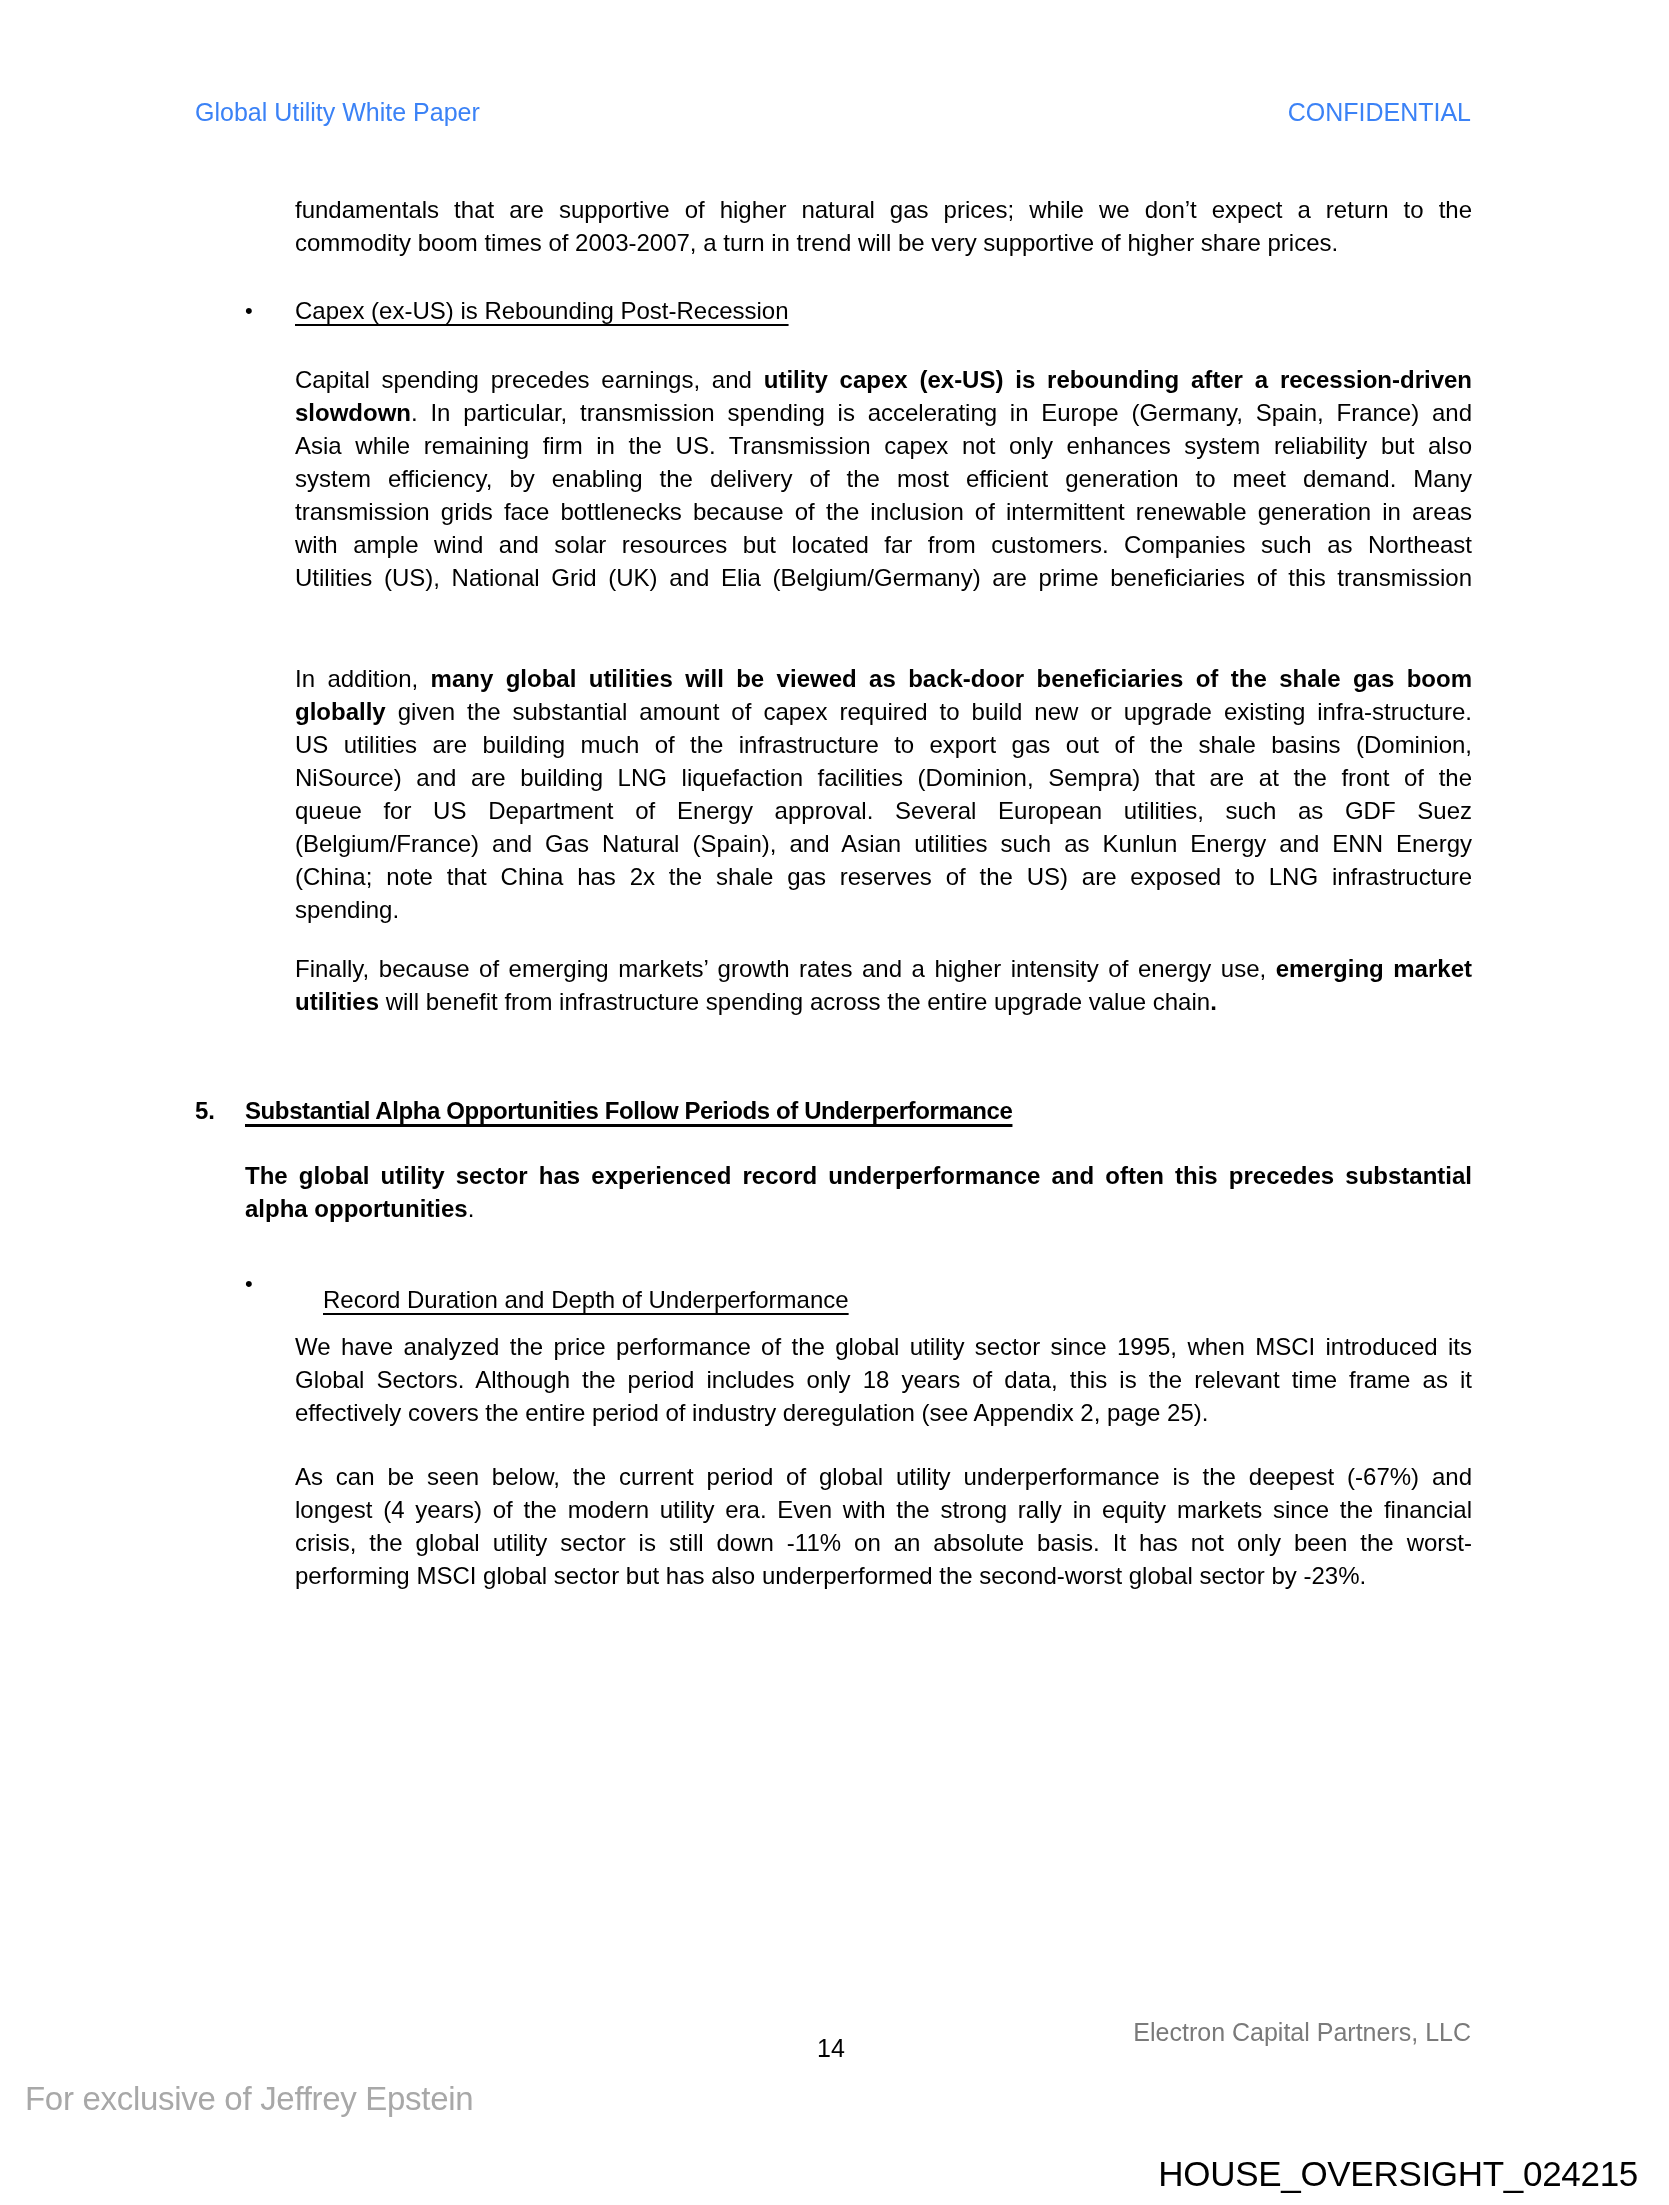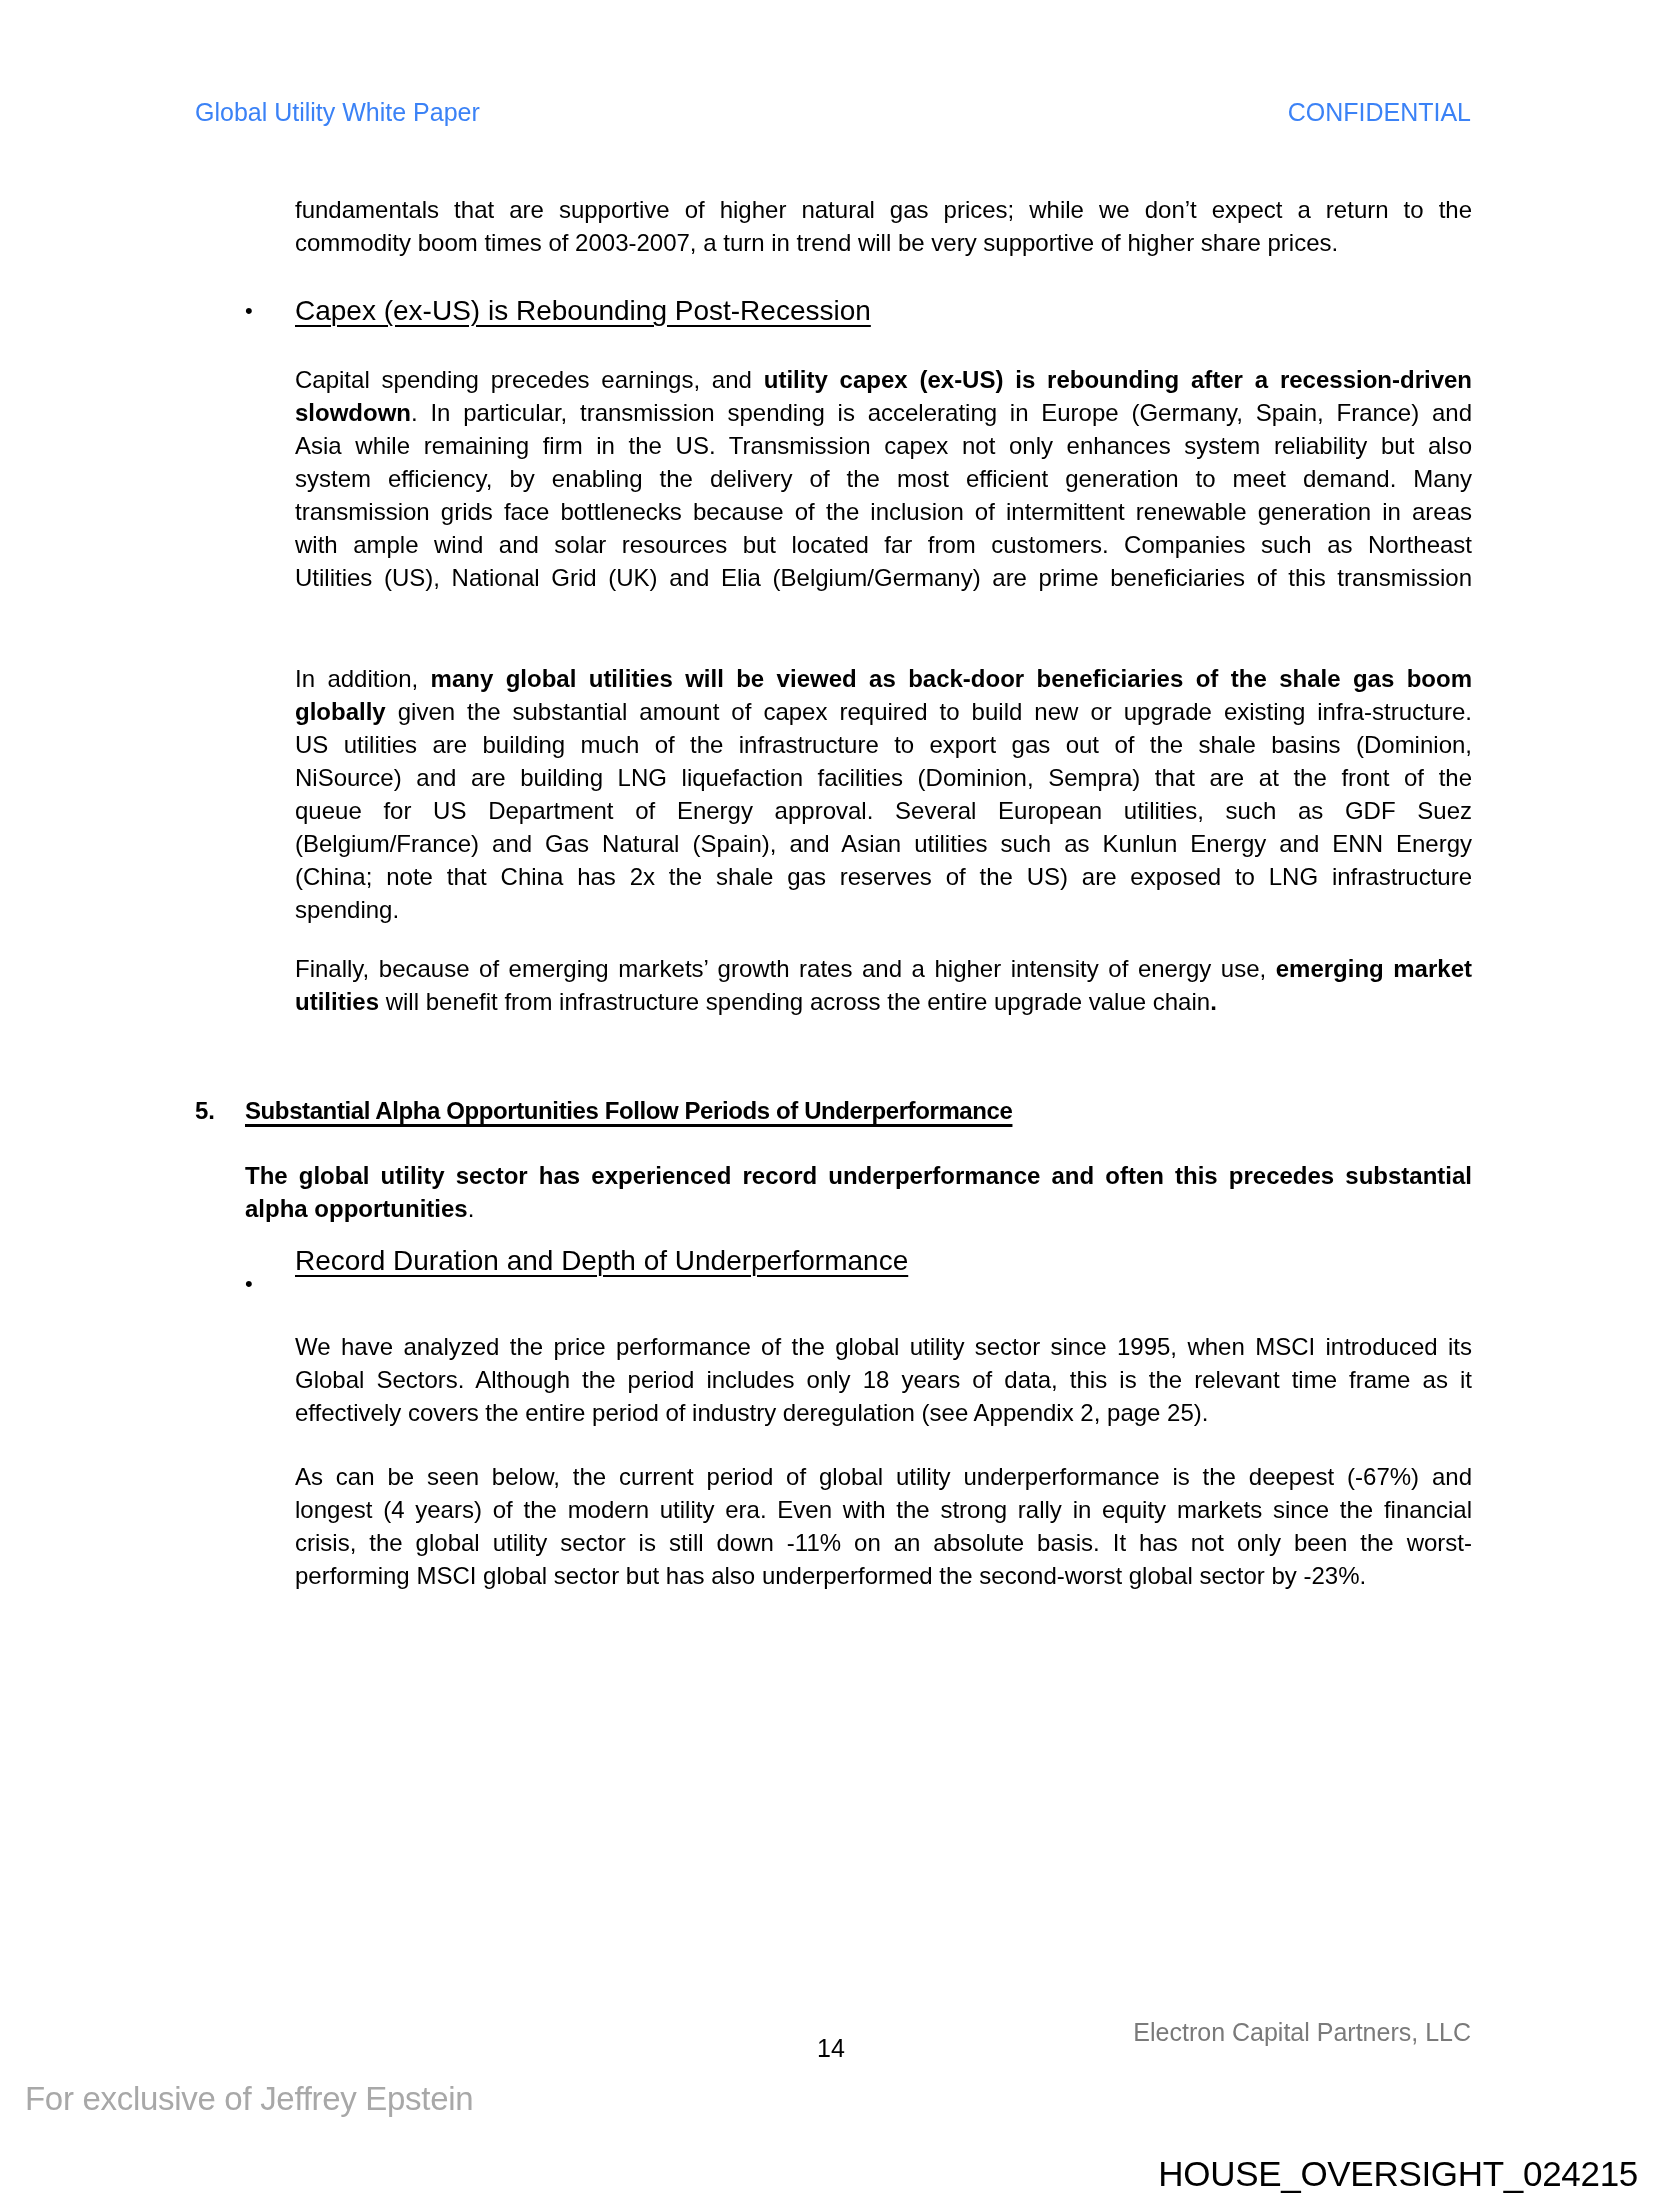--- a/index.html
+++ b/index.html
@@ -12,21 +12,21 @@
 
   .block { position: absolute; left: 295px; width: 1177px; font-size: 24px;
            line-height: 33px; font-family: "Liberation Sans", sans-serif; }
   .block.wide { left: 245px; width: 1227px; }
   .line { display: block; height: 33px; white-space: nowrap; overflow: visible;
           text-align: justify; text-align-last: justify; }
   .line.last { text-align-last: left; }
   b, .b { font-weight: bold; }
 
   .bullet { position: absolute; left: 245px; font-size: 22px; line-height: 33px; }
-  .bullet-heading { position: absolute; left: 295px; font-size: 28px; line-height: 33px;
+  .bullet-heading { position: absolute; left: 295px; font-size: 24px; line-height: 33px;
                     text-decoration: underline; text-decoration-thickness: 2px;
                     text-underline-offset: 4.6px; white-space: nowrap; }
 
   .sec-num { position: absolute; left: 195px; font-size: 24px; line-height: 33px; font-weight: bold; }
   .sec-title { position: absolute; left: 245px; font-size: 24px; line-height: 33px; font-weight: bold;
                text-decoration: underline; text-decoration-thickness: 2.6px; text-underline-offset: 4.6px;
                white-space: nowrap; letter-spacing: -0.4px; }
 
   .page-num { position: absolute; top: 2018px; left: 817px; font-size: 25px; color: #000; margin-top: 16px; }
   .footer-co { position: absolute; top: 2018px; right: 198px; font-size: 25px; color: #7a7a7a; white-space: nowrap; }
@@ -75,21 +75,21 @@
 
 <div class="sec-num" style="top:1094px;">5.</div>
 <div class="sec-title" style="top:1094px;text-align:right;">Substantial Alpha Opportunities Follow Periods of Underperformance</div>
 
 <div class="block wide" style="top:1159px;">
     <span class="line"><span class="b">The global utility sector has experienced record underperformance and often this precedes substantial</span></span>
     <span class="line last"><span class="b">alpha opportunities</span><span>.</span></span>
   </div>
 
 <div class="bullet" style="top:1267px;">•</div>
-<div class="bullet-heading" style="top:1244px;">Record Duration and Depth of Underperformance</div>
+<div class="bullet-heading" style="top:1283px;margin-left:28px;">Record Duration and Depth of Underperformance</div>
 
 <div class="block" style="top:1330px;">
     <span class="line"><span>We have analyzed the price performance of the global utility sector since 1995, when MSCI introduced its</span></span>
     <span class="line"><span>Global Sectors. Although the period includes only 18 years of data, this is the relevant time frame as it</span></span>
     <span class="line last"><span>effectively covers the entire period of industry deregulation (see Appendix 2, page 25).</span></span>
   </div>
 <div class="block" style="top:1460px;">
     <span class="line"><span>As can be seen below, the current period of global utility underperformance is the deepest (-67%) and</span></span>
     <span class="line"><span>longest (4 years) of the modern utility era.  Even with the strong rally in equity markets since the financial</span></span>
     <span class="line"><span>crisis, the global utility sector is still down -11% on an absolute basis.  It has not only been the worst-</span></span>

